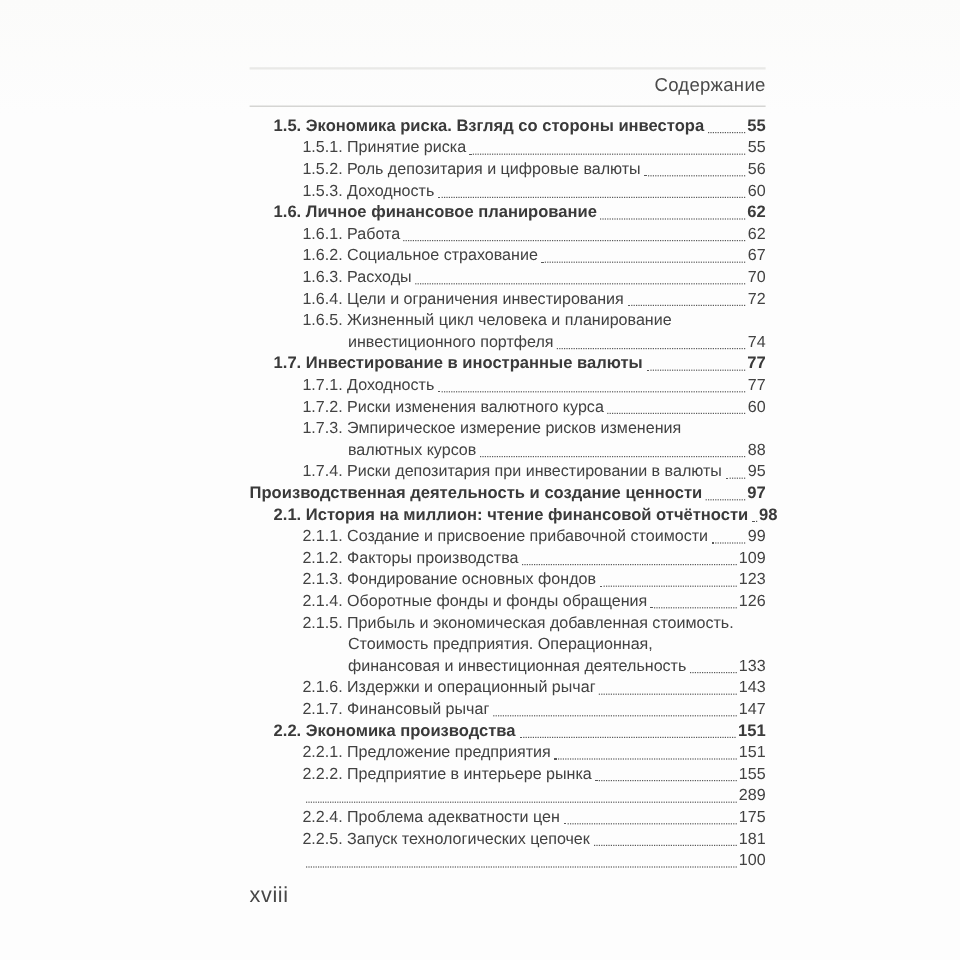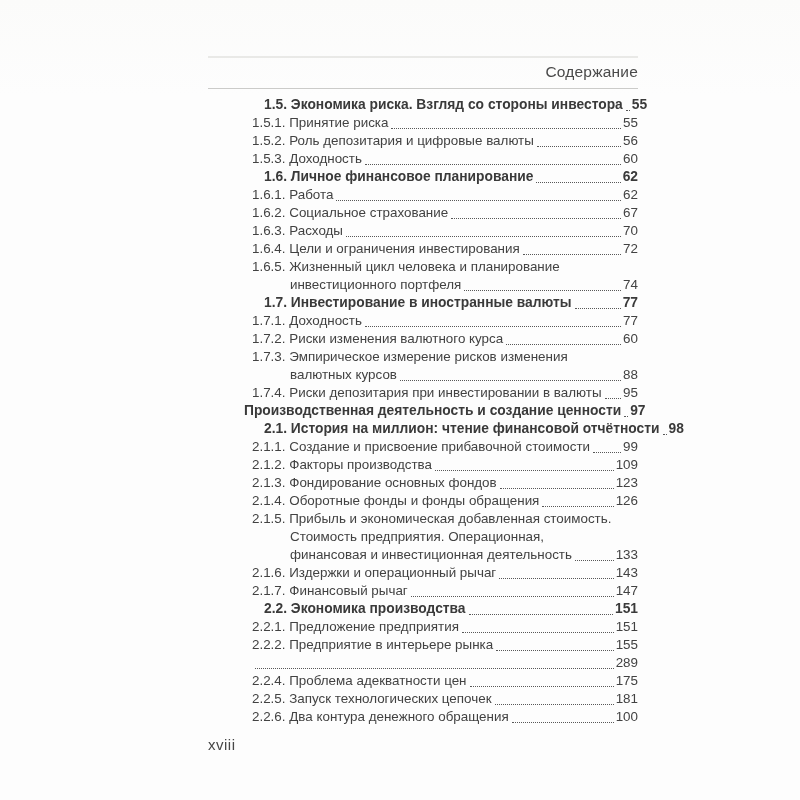--- a/index.html
+++ b/index.html
@@ -34,36 +34,36 @@
     height:0;
     border-top:1px solid #cbcbc9;
   }
   .toc{
     padding-top:7px;
     font-size:13.4px;
     line-height:18px;
     color:#424242;
   }
   .row{display:flex;}
-  .row.bold{font-weight:bold;color:#3a3a3a;font-size:13.8px;margin-left:36px;}
+  .row.bold{font-weight:bold;color:#3a3a3a;font-size:13.8px;}
   .lv1{padding-left:20px;}
   .lv2{padding-left:44px;}
   .lv2.cont{padding-left:82px;}
   .txt{white-space:nowrap;}
   .leader{
     flex:1 1 auto;
     min-width:4px;
     border-bottom:1.8px dotted #585858;
     margin:0 2px 3.5px 3px;
   }
   .pg{white-space:nowrap;}
   .page-footer{
     position:absolute;
     left:208px;top:736px;
-    font-size:15px;
+    font-size:18px;
     color:#474747;
     letter-spacing:.5px;
   }
 </style>
 </head>
 <body>
 
 <div class="page">
   <div class="content">
     <div class="rule-top"></div>
@@ -225,20 +225,19 @@
           <span class="txt">2.2.4.&nbsp;Проблема адекватности цен</span>
           <span class="leader"></span>
           <span class="pg">175</span>
         </div>
         <div class="row lv2">
           <span class="txt">2.2.5.&nbsp;Запуск технологических цепочек</span>
           <span class="leader"></span>
           <span class="pg">181</span>
         </div>
         <div class="row lv2">
-          <span class="txt">2.2.6.&nbsp;Два контура денежного обращения</span>
           <span class="leader"></span>
           <span class="pg">100</span>
         </div>
       </div>
   </div>
   <div class="page-footer">xviii</div>
 </div>
 
 </body></html>

